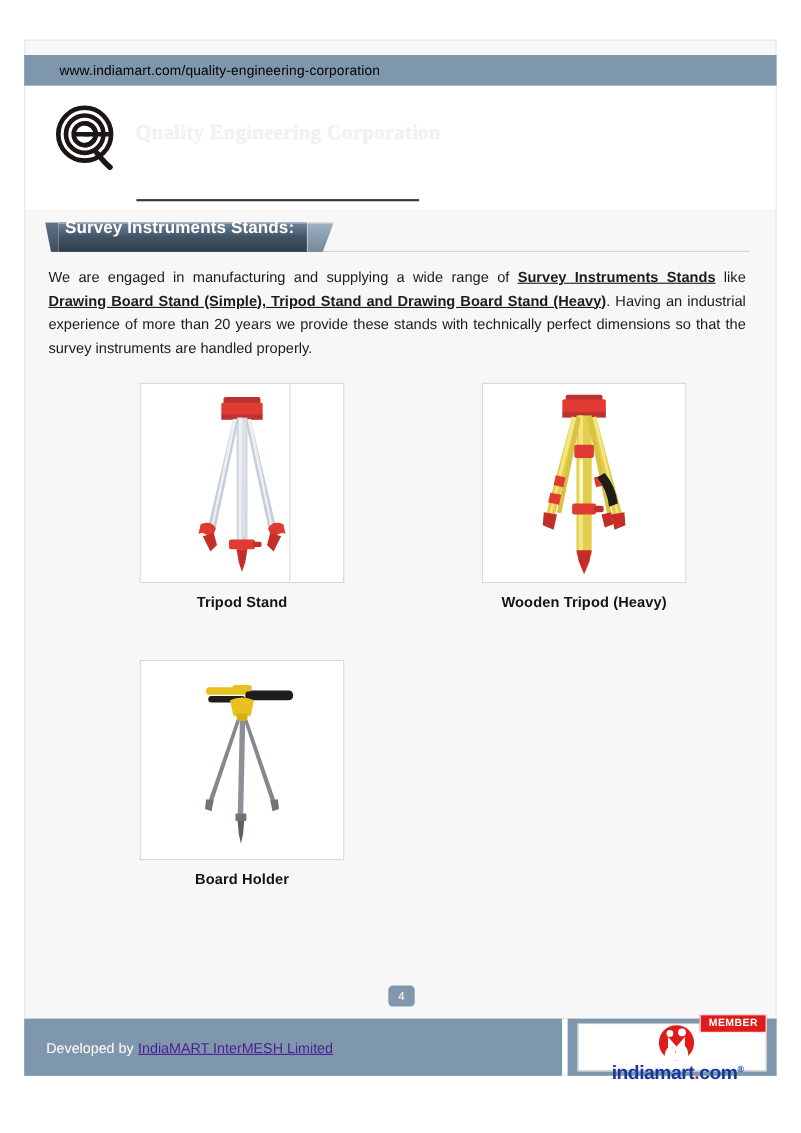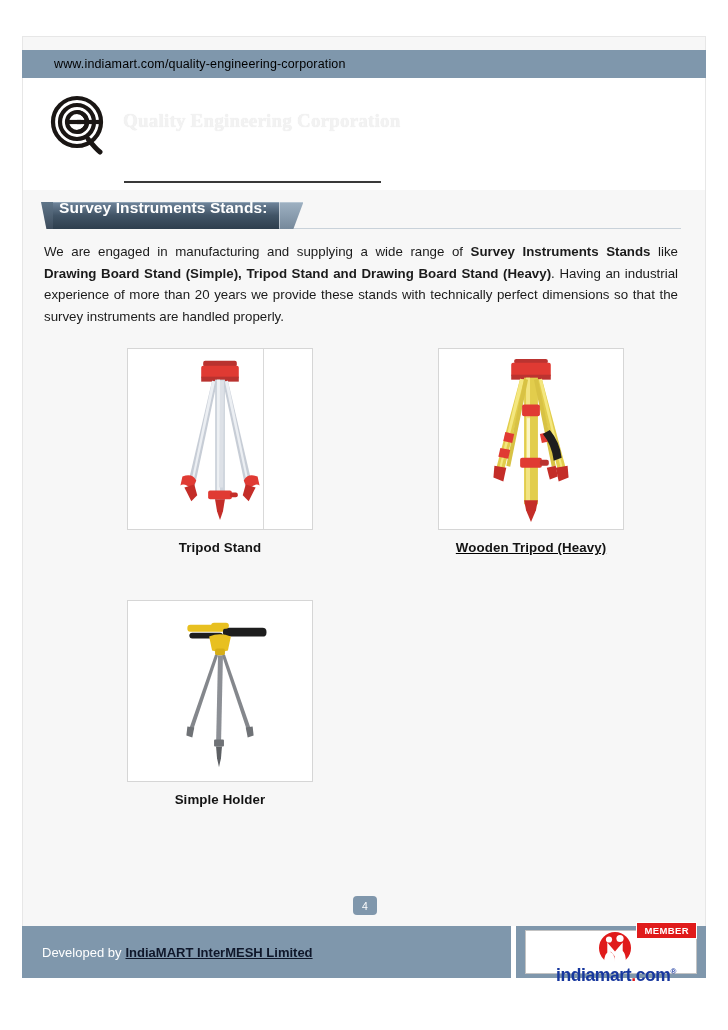--- a/index.html
+++ b/index.html
@@ -142,36 +142,36 @@
     position: absolute;
     left: 44px;
     top: 241px;
     width: 634px;
     font-size: 13.3px;
     line-height: 21.5px;
     color: #1b1b1b;
     text-align: justify;
     font-family: "Liberation Sans", sans-serif;
   }
-  .intro b { font-weight: bold; }
+  .intro b { font-weight: bold; text-decoration: underline; }
 
   
   .products {
     position: absolute;
     left: 13px;
     top: 348px;
     width: 728px;
   }
   .prow { position: relative; height: 252px; }
   .pcell {
     position: absolute;
     width: 186px;
   }
   .pcell.c1 { left: 114px; }
-  .pcell.c2 { left: 425px; text-decoration: underline; }
+  .pcell.c2 { left: 425px; }
 
   .frame {
     width: 186px;
     height: 182px;
     border: 1px solid #d6d6d6;
     background: #fdfdfd;
     position: relative;
     overflow: hidden;
   }
   .frame.inset-rails::before,
@@ -235,25 +235,24 @@
     display: flex;
     align-items: center;
     padding-left: 20px;
     border-right: 5px solid #ffffff;
   }
   .footer-text {
     color: #ffffff;
     font-size: 13px;
   }
   .footer-link {
-    color: #0f172a;
+    color: #4c1d95;
     text-decoration: underline;
     font-size: 13px;
     margin-left: 4px;
-    font-weight: bold;
   }
   .footer-right {
     width: 190px;
     height: 100%;
     display: flex;
     align-items: center;
     justify-content: center;
   }
 
   
@@ -435,21 +434,21 @@
             <path d="M98 54 L124 129 L120 130 L95 55 Z" fill="#84878c"></path>
             <path d="M91 55 L89 146 L94 146 L96 55 Z" fill="#8d9096"></path>
 
             <path d="M60 127 l7 1 l-2 10 l-6 -2 Z" fill="#6f7276"></path>
             <path d="M126 127 l-7 1 l2 10 l6 -2 Z" fill="#6f7276"></path>
 
             <rect x="87" y="140" width="10" height="7" rx="1" fill="#6f7276"></rect>
             <path d="M89 147 l6 0 l-1 12 l-2 9 l-2 -9 Z" fill="#5d6064"></path>
           </svg>
         </div>
-        <div class="caption">Simple Holder</div>
+        <div class="caption">Board Holder</div>
       </div>
 
     </div>
 
   </div>
 
   <div class="pagenum">4</div>
 
   <div class="footer">
     <div class="footer-left">

